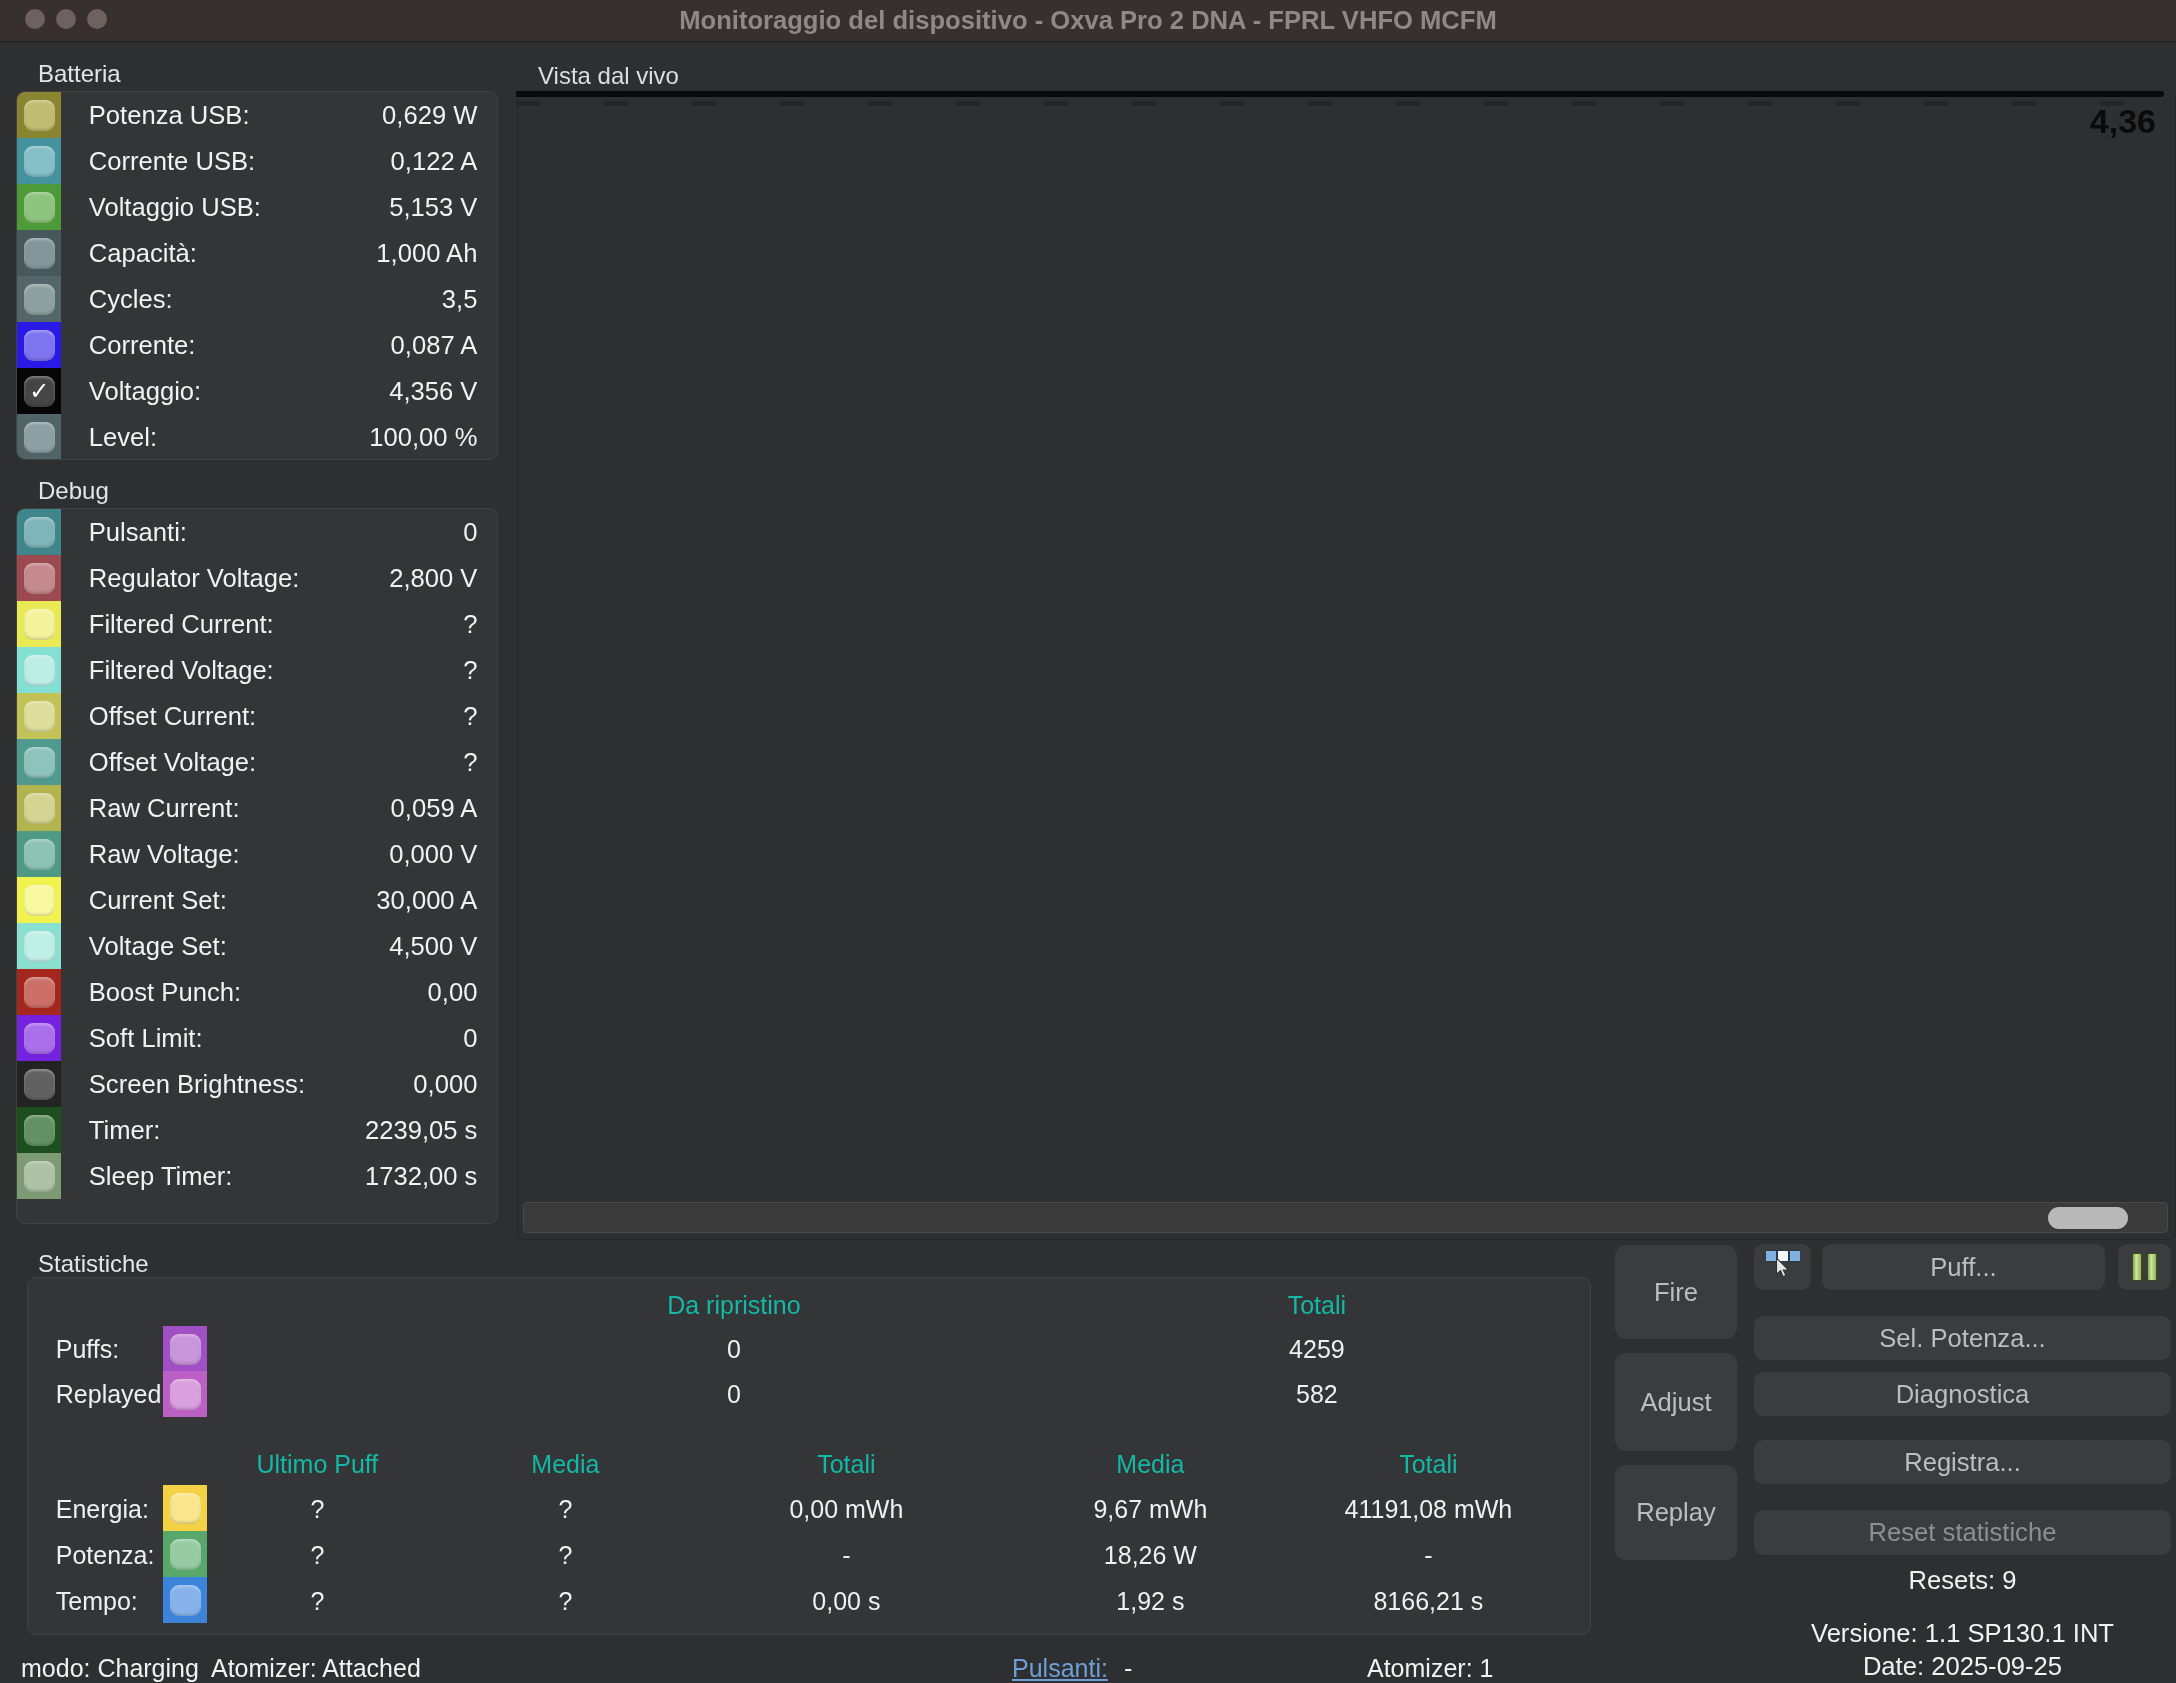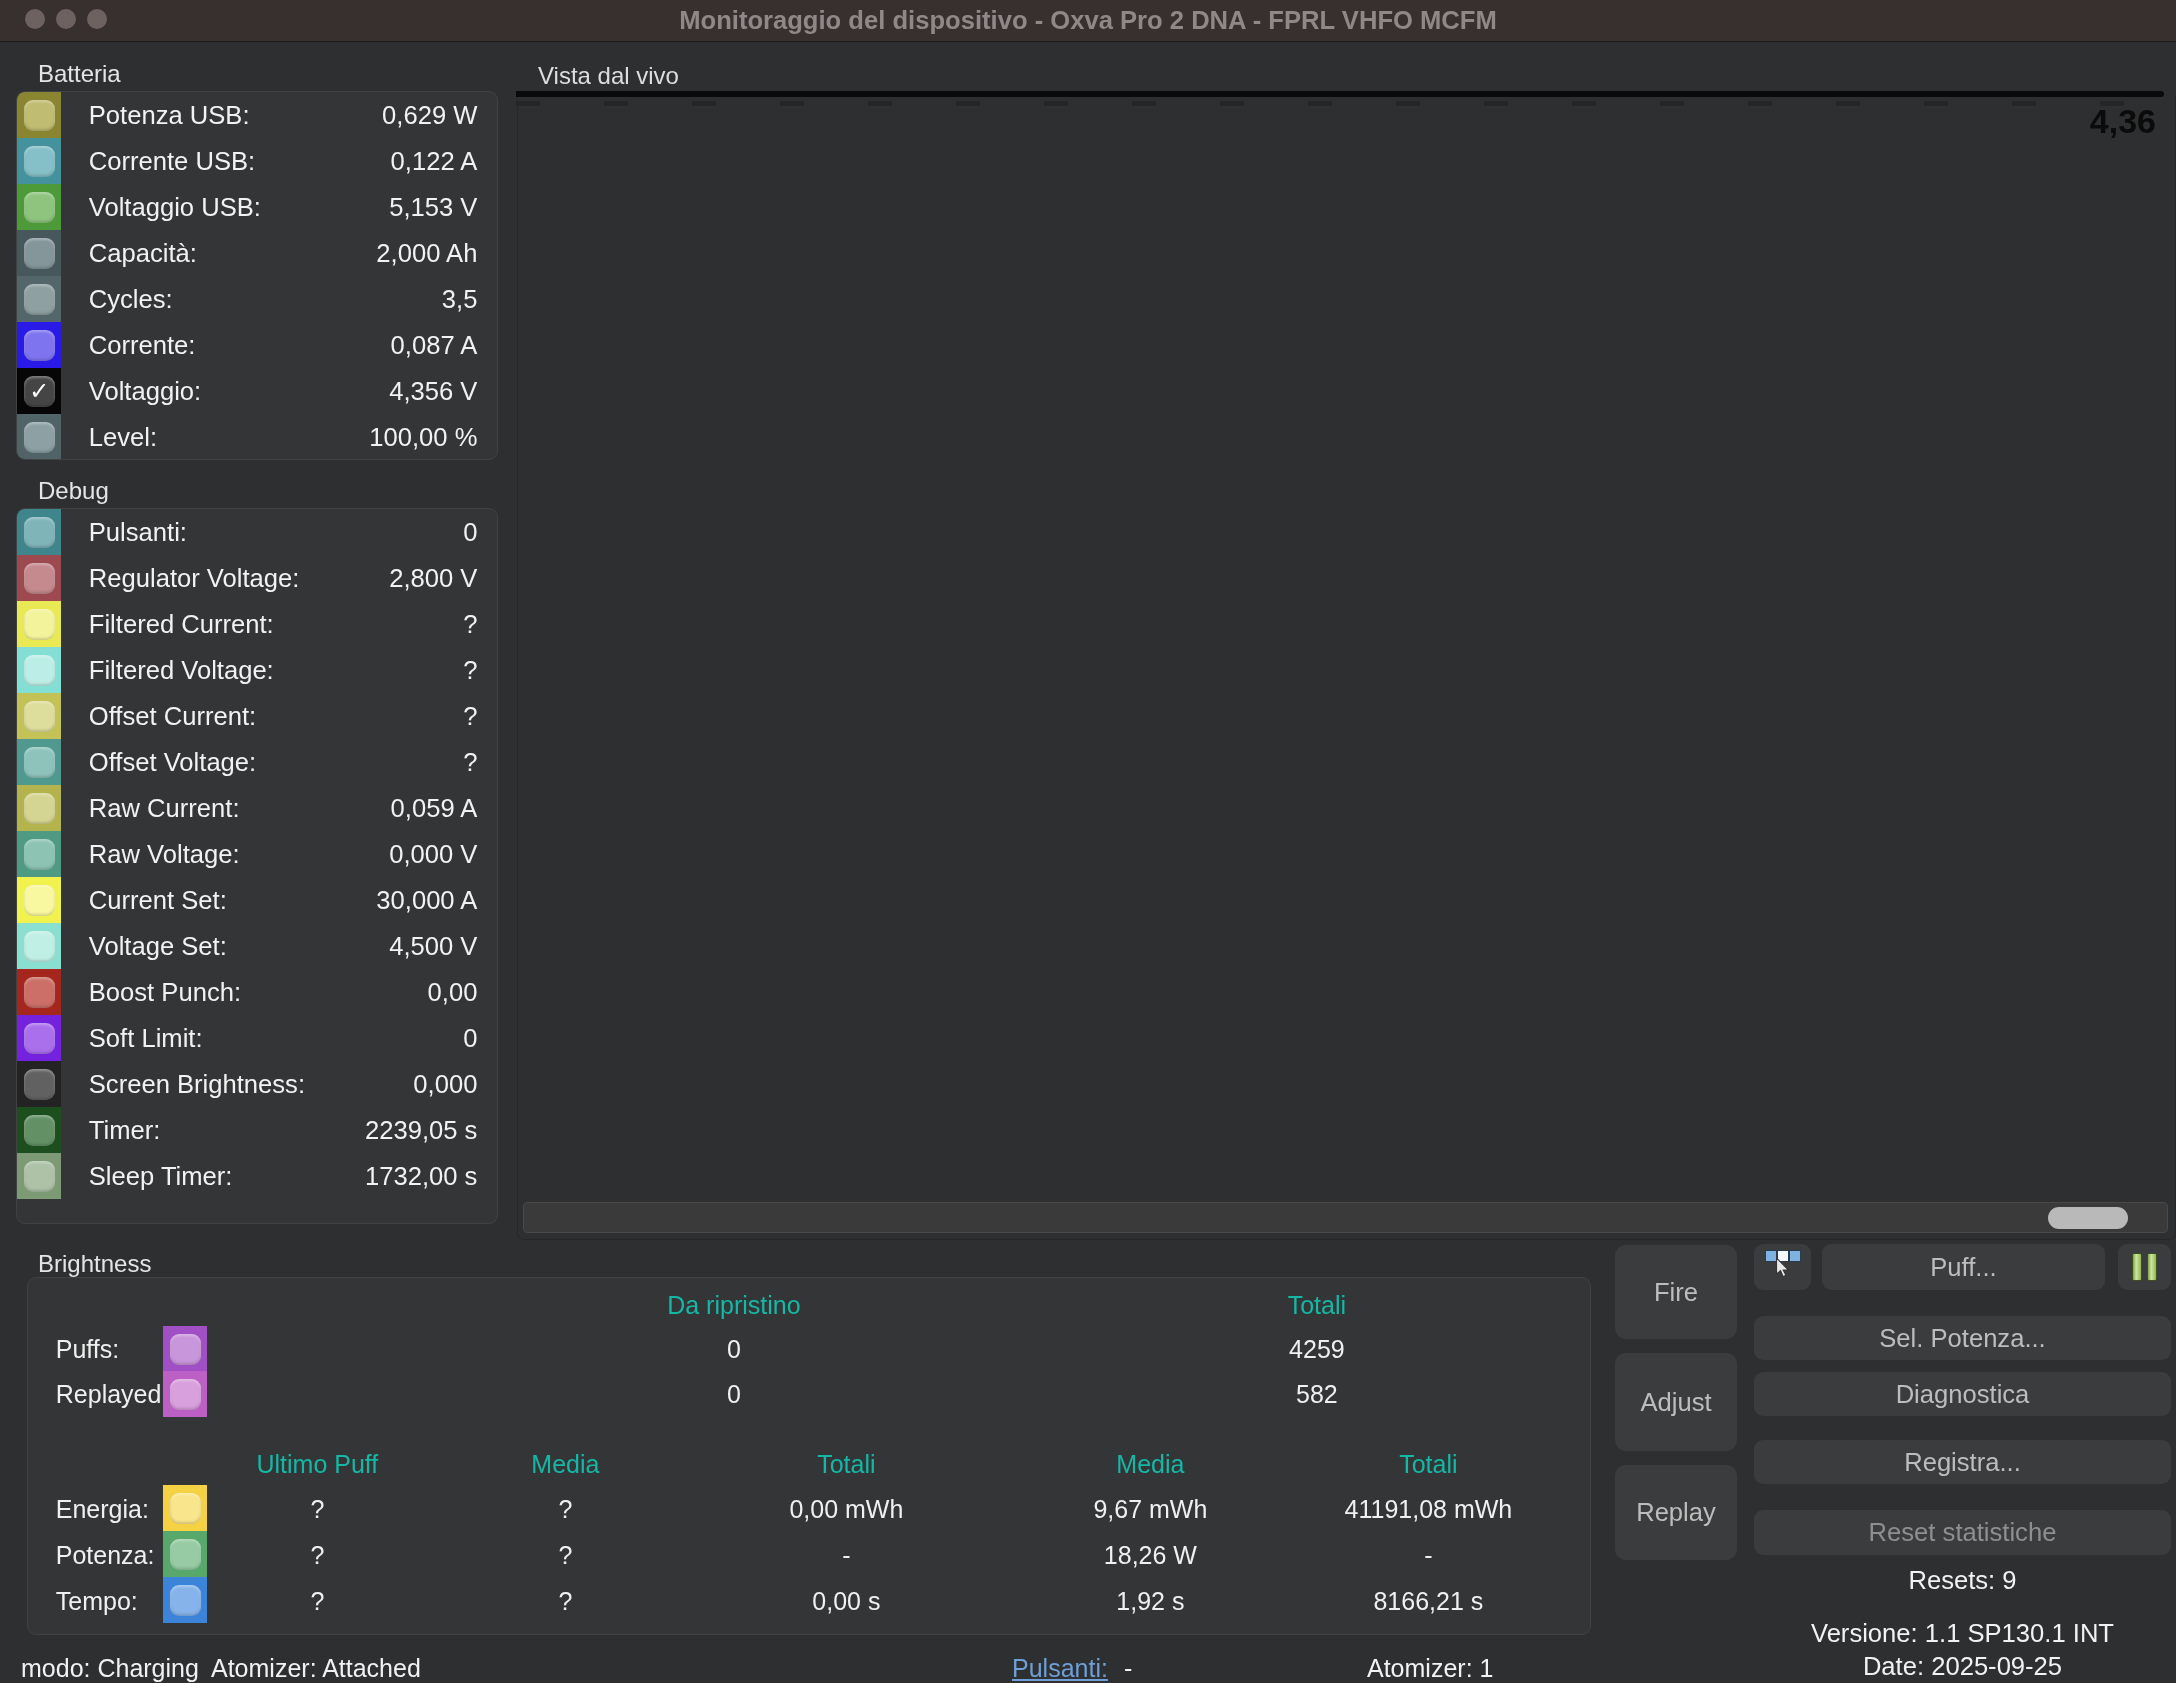--- a/index.html
+++ b/index.html
@@ -76,21 +76,21 @@
           <div class="cb" style="background: rgb(142, 196, 126);"></div>
         </div>
         <div class="lbl">Voltaggio USB:</div>
         <div class="val">5,153 V</div>
       </div>
     <div class="lrow">
         <div class="swatch" style="background: rgb(70, 88, 92);">
           <div class="cb" style="background: rgb(132, 150, 154);"></div>
         </div>
         <div class="lbl">Capacità:</div>
-        <div class="val">2,000 Ah</div>
+        <div class="val">1,000 Ah</div>
       </div>
     <div class="lrow">
         <div class="swatch" style="background: rgb(83, 102, 105);">
           <div class="cb" style="background: rgb(143, 160, 163);"></div>
         </div>
         <div class="lbl">Cycles:</div>
         <div class="val">3,5</div>
       </div>
     <div class="lrow">
         <div class="swatch" style="background: rgb(42, 26, 232);">
@@ -228,21 +228,21 @@
 
   <div class="chartlabel" style="left:538px;top:62px">Vista dal vivo</div>
   <div class="chartborder" style="left:517px;top:95px;width:1657px;height:1144px"></div>
   <div class="trace" style="left: 516px; top: 91px; width: 1648px; height: 6.4px; background: rgb(10, 10, 10);"></div>
   <div class="ticks" style="left:516px;top:101px;width:1648px"></div>
   <div class="tracevalue" style="right:20px;top:102px">4,36</div>
   <div class="hscroll" style="left:523px;top:1202px;width:1645px;height:31px">
     <div class="hthumb" style="left:1524px;top:3.7px;width:80px;height:22px"></div>
   </div>
 
-  <div class="seclabel" style="left:38px;top:1250px">Brightness</div>
+  <div class="seclabel" style="left:38px;top:1250px">Statistiche</div>
   <div class="panel" style="left:27.4px;top:1277px;width:1564px;height:358px">
     <div class="abs shead" style="left:523px;top:12.8px;width:365px">Da ripristino</div>
     <div class="abs shead" style="left:1106px;top:12.8px;width:365px">Totali</div>
 
     <div class="abs srowlabel" style="left:27.4px;top:57px">Puffs:</div>
     <div class="abs swatch" style="left: 135px; top: 48px; background: rgb(161, 79, 197);">
         <div class="cb" style="background: rgb(200, 150, 218);"></div>
       </div>
     <div class="abs scell" style="left:523px;top:57px;width:365px">0</div>
     <div class="abs scell" style="left:1106px;top:57px;width:365px">4259</div>

